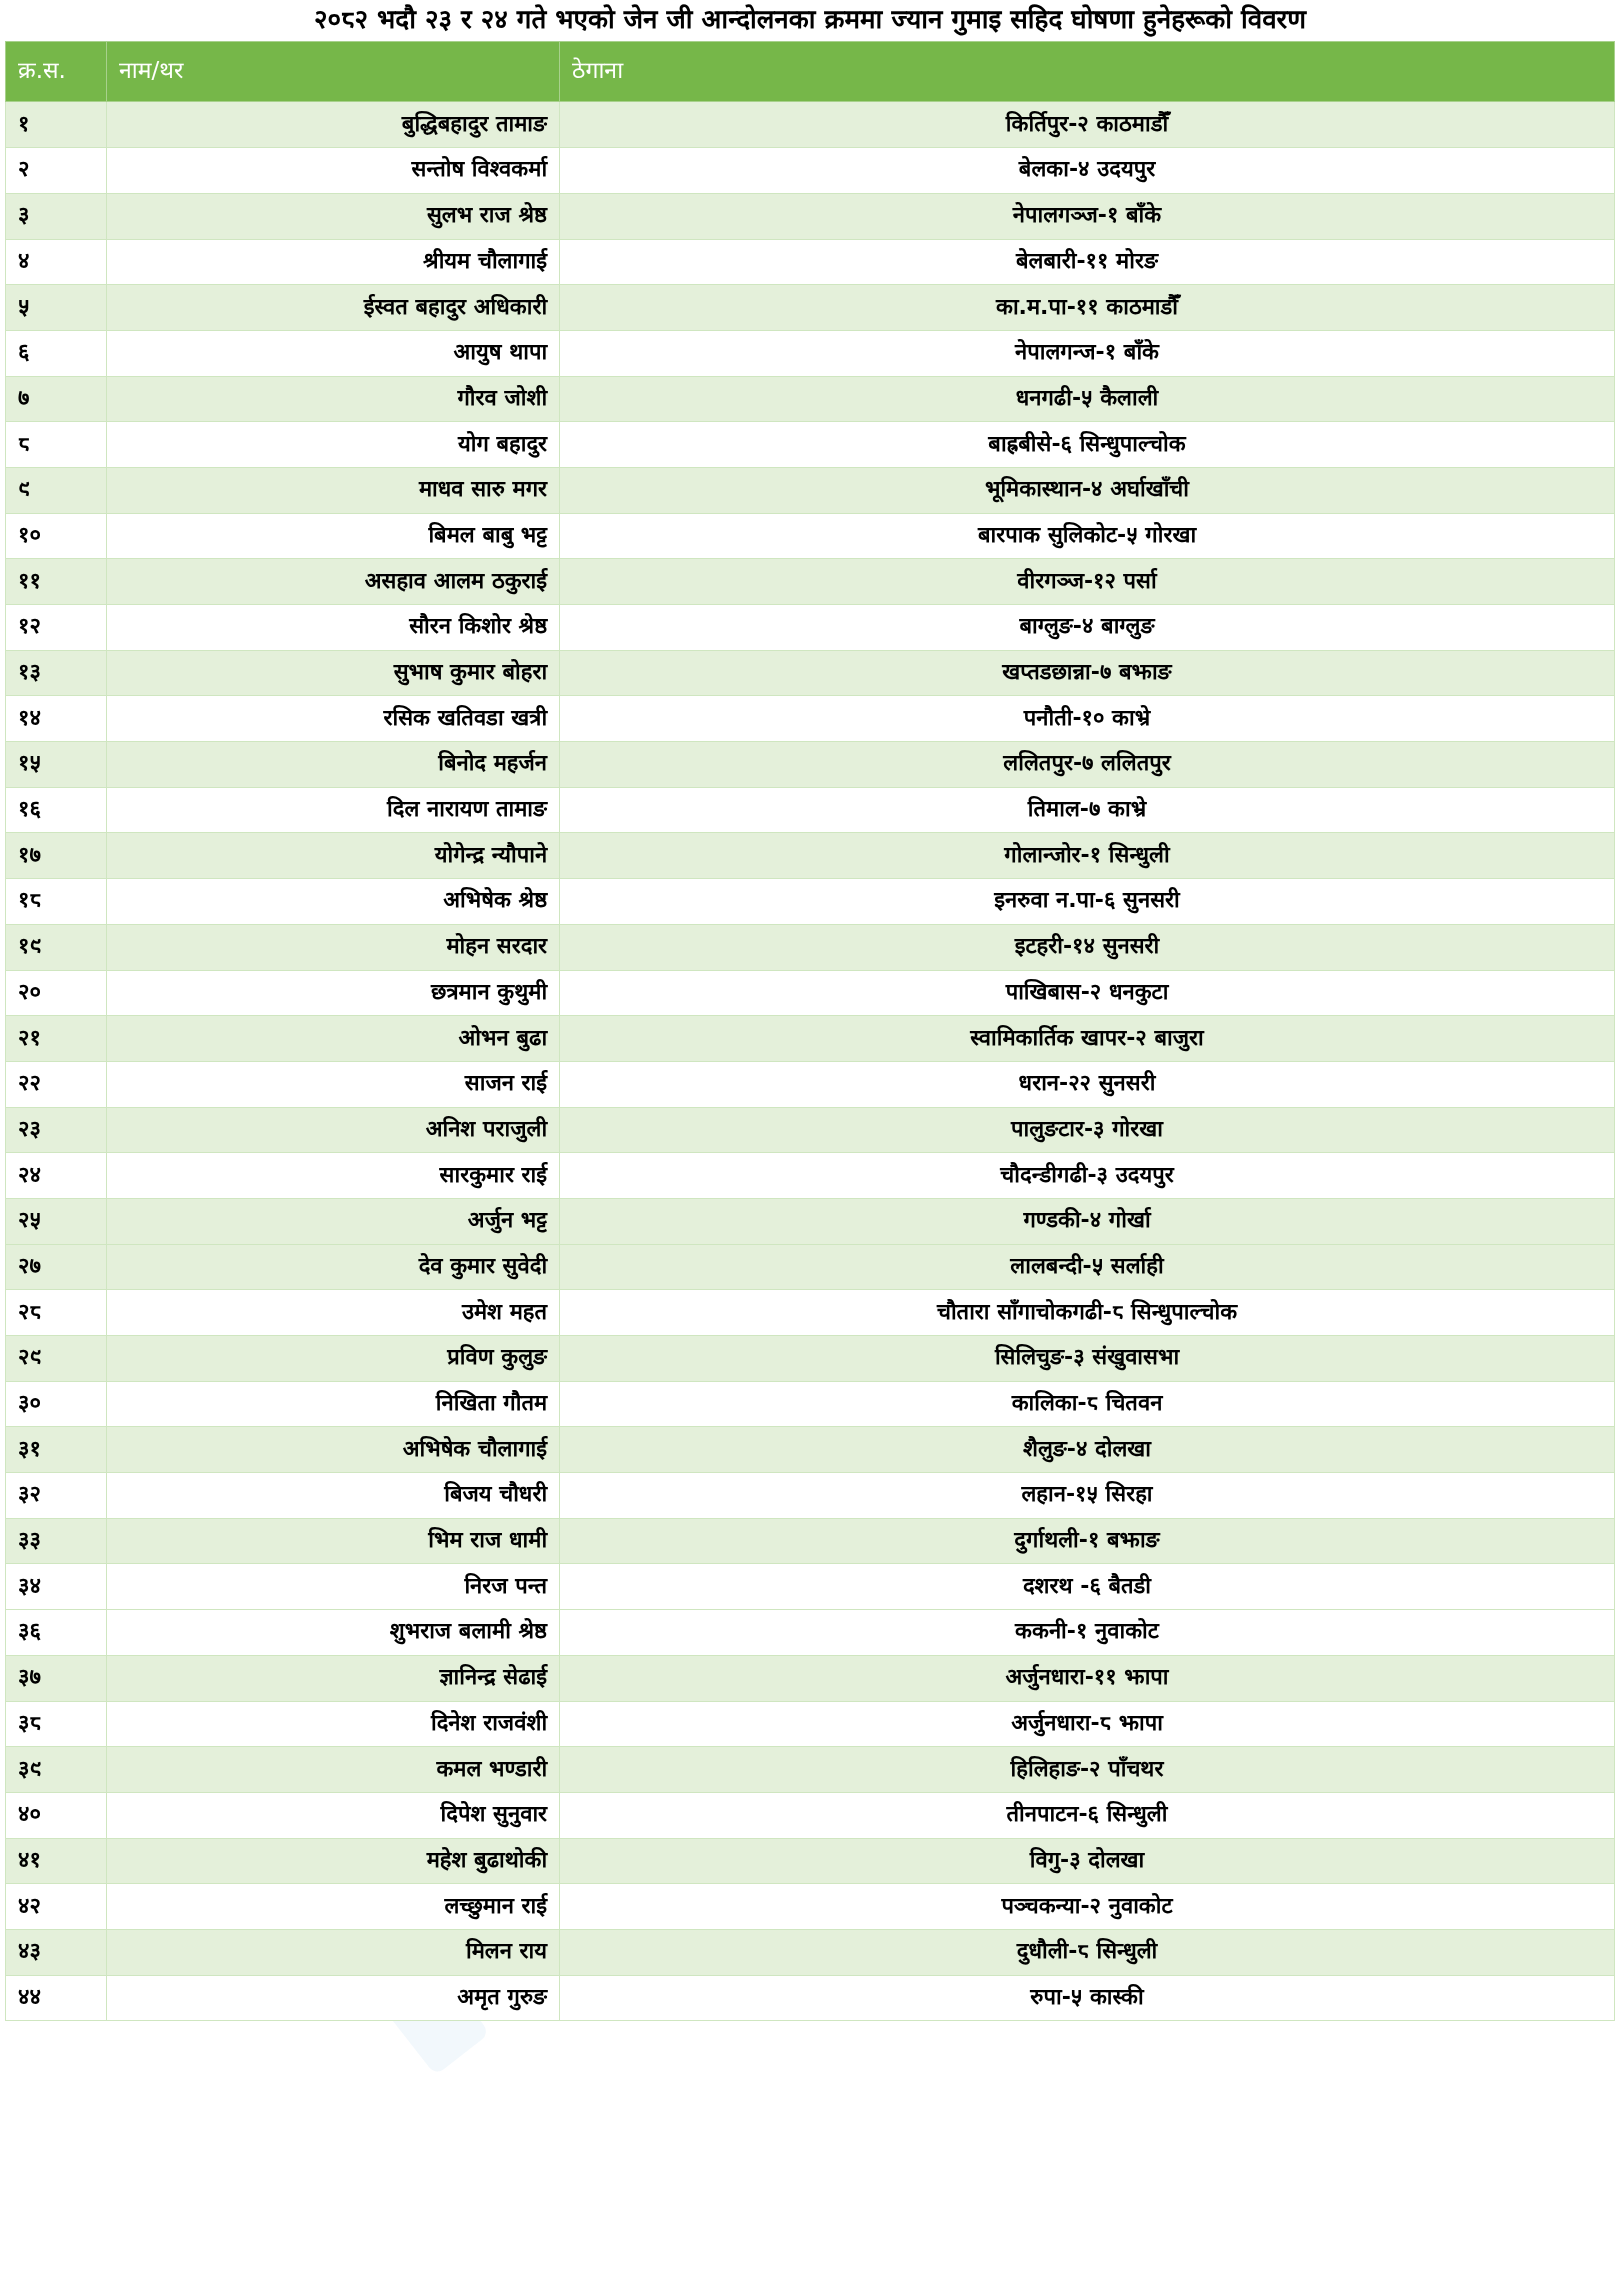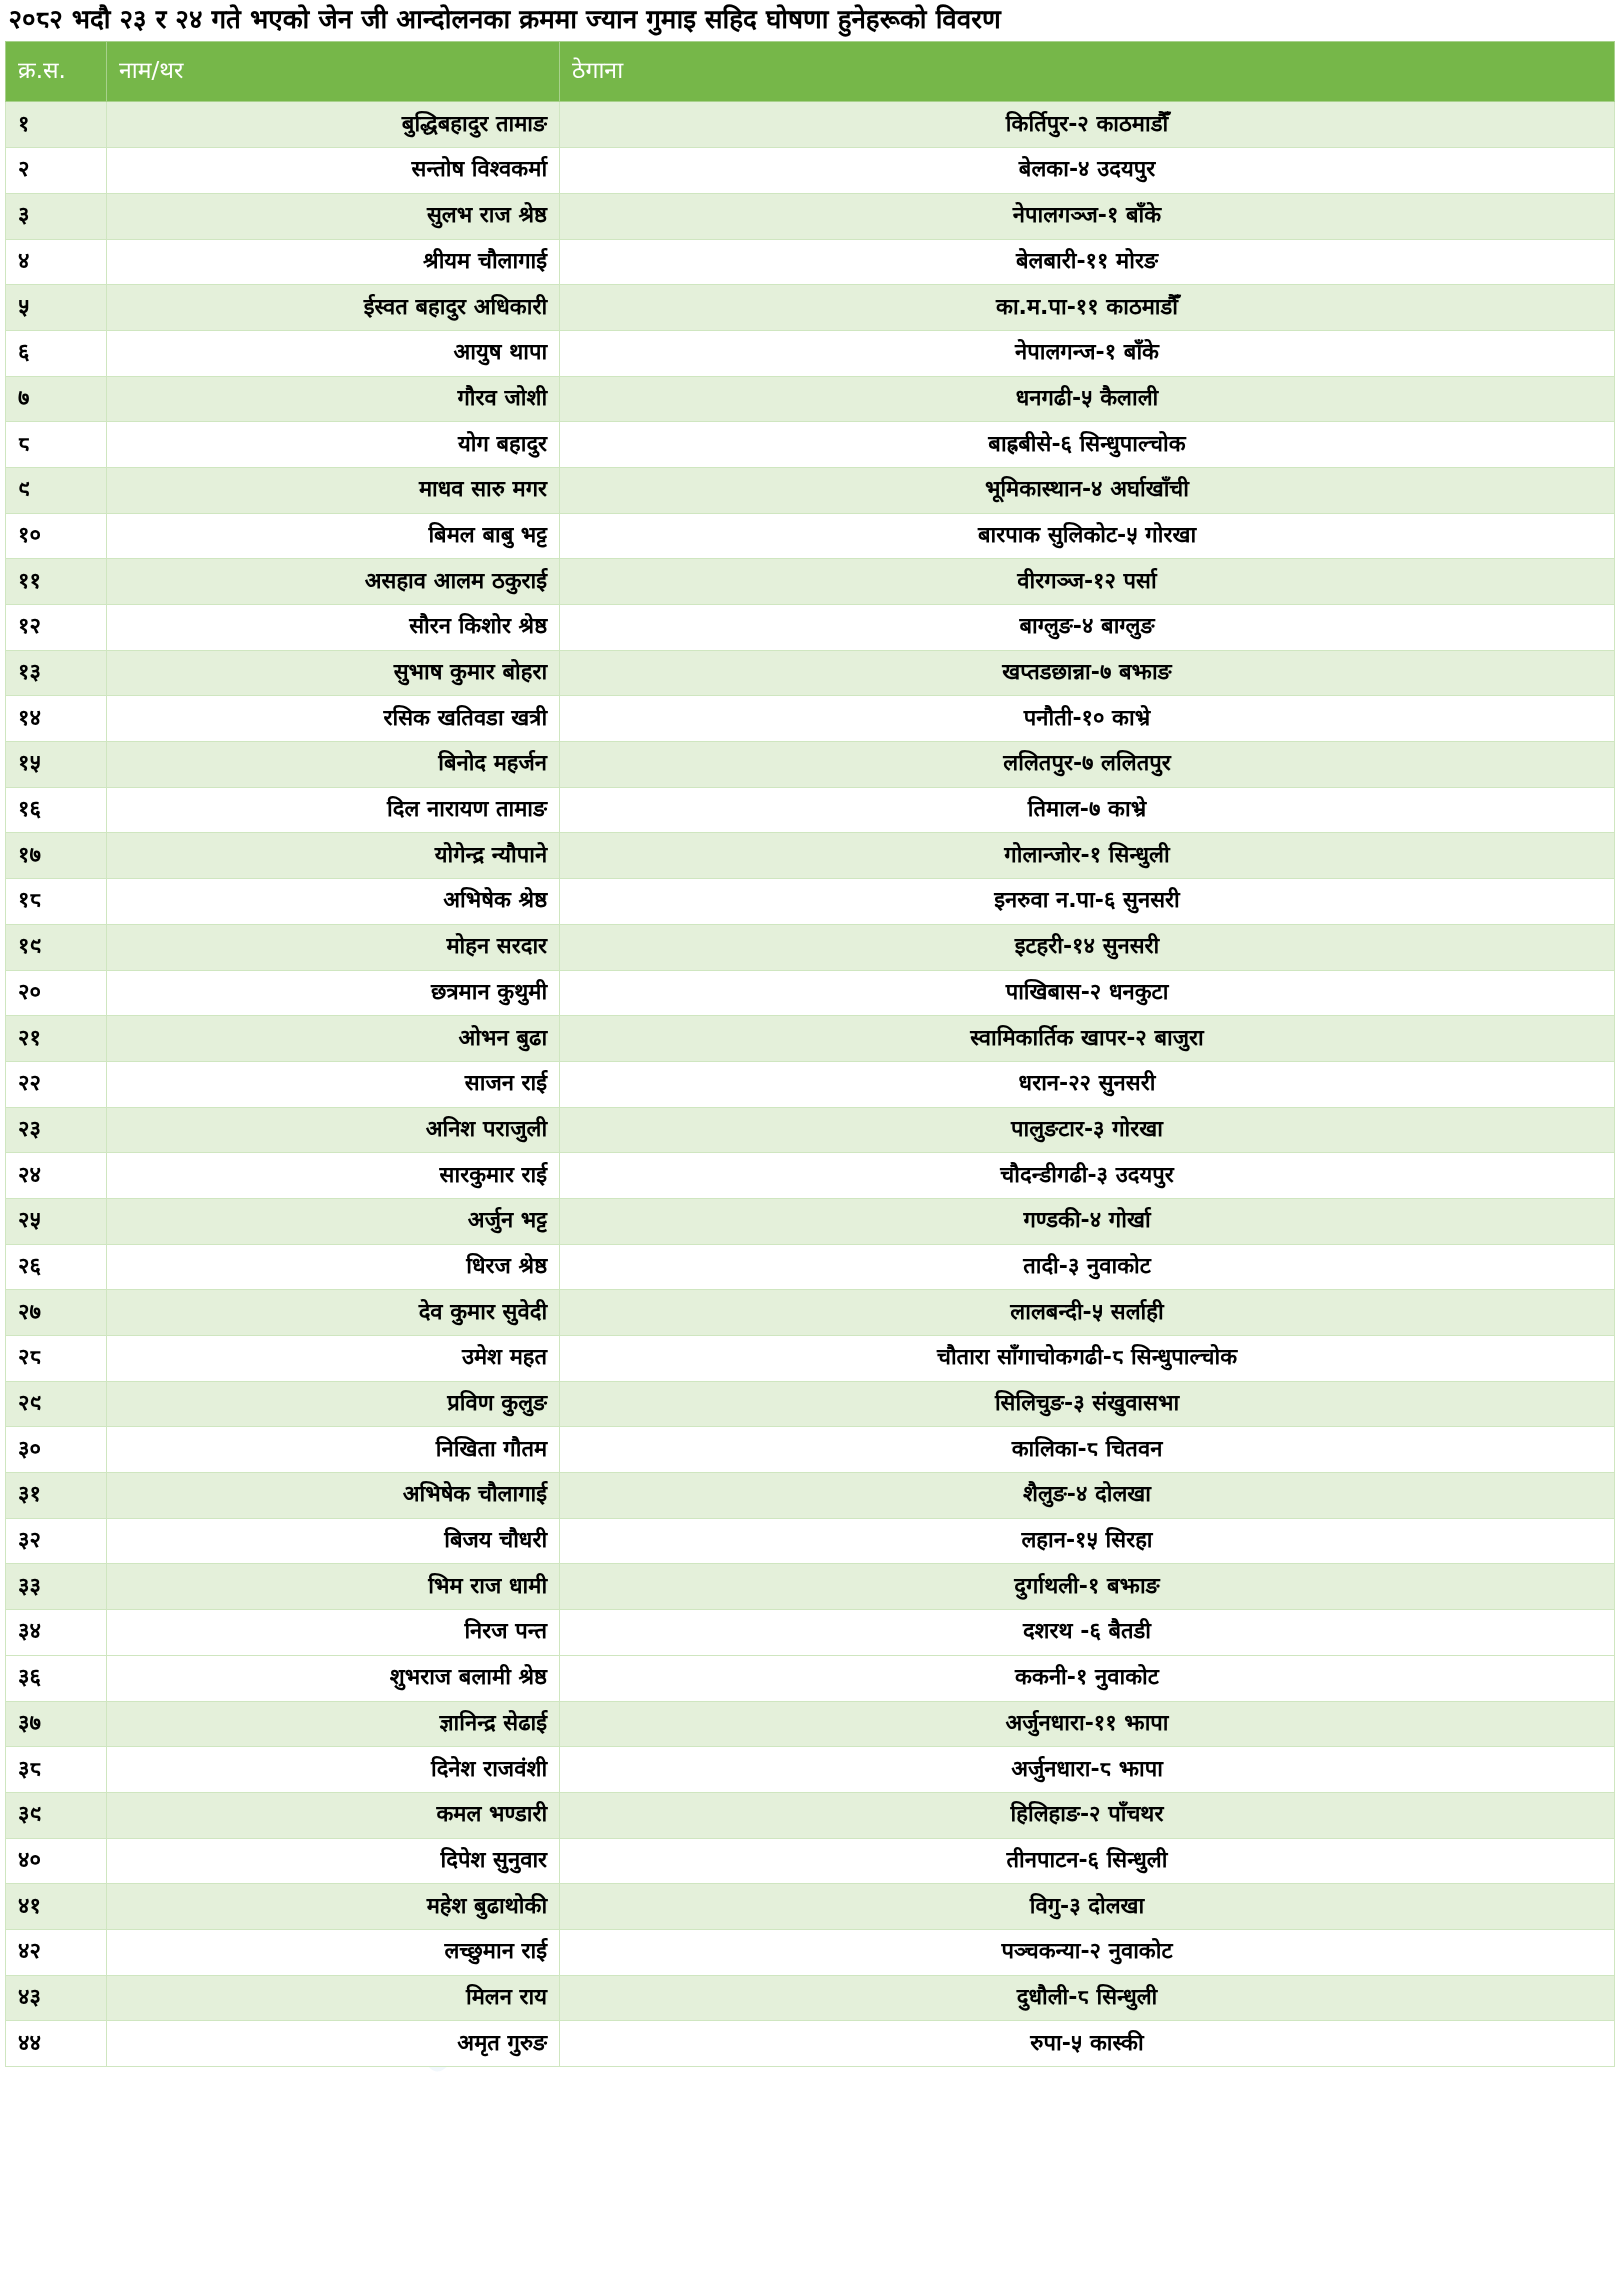--- a/index.html
+++ b/index.html
@@ -98,21 +98,21 @@
   }
 
   
   .doc-title {
     position: relative;
     z-index: 2;
     font-family: "DejaVu Sans", sans-serif;
     font-weight: 700;
     font-size: 26px;
     line-height: 1.1;
-    text-align: left;
+    text-align: center;
     padding: 5.1px 8.6px 6.9px 8.6px;
     white-space: nowrap;
     color: #000000;
   }
 
   
   .table-wrap {
     position: relative;
     z-index: 2;
     padding: 0 5.1px 8.6px 5.1px;
@@ -316,25 +316,20 @@
           <tr class="row-even">
             <td class="cell-sn">२४</td>
             <td class="cell-name">सारकुमार राई</td>
             <td class="cell-addr">चौदन्डीगढी-३ उदयपुर</td>
           </tr>
           <tr class="row-odd">
             <td class="cell-sn">२५</td>
             <td class="cell-name">अर्जुन भट्ट</td>
             <td class="cell-addr">गण्डकी-४ गोर्खा</td>
           </tr>
-          <tr class="row-even">
-            <td class="cell-sn">२६</td>
-            <td class="cell-name">धिरज श्रेष्ठ</td>
-            <td class="cell-addr">तादी-३ नुवाकोट</td>
-          </tr>
           <tr class="row-odd">
             <td class="cell-sn">२७</td>
             <td class="cell-name">देव कुमार सुवेदी</td>
             <td class="cell-addr">लालबन्दी-५ सर्लाही</td>
           </tr>
           <tr class="row-even">
             <td class="cell-sn">२८</td>
             <td class="cell-name">उमेश महत</td>
             <td class="cell-addr">चौतारा साँगाचोकगढी-८ सिन्धुपाल्चोक</td>
           </tr>

